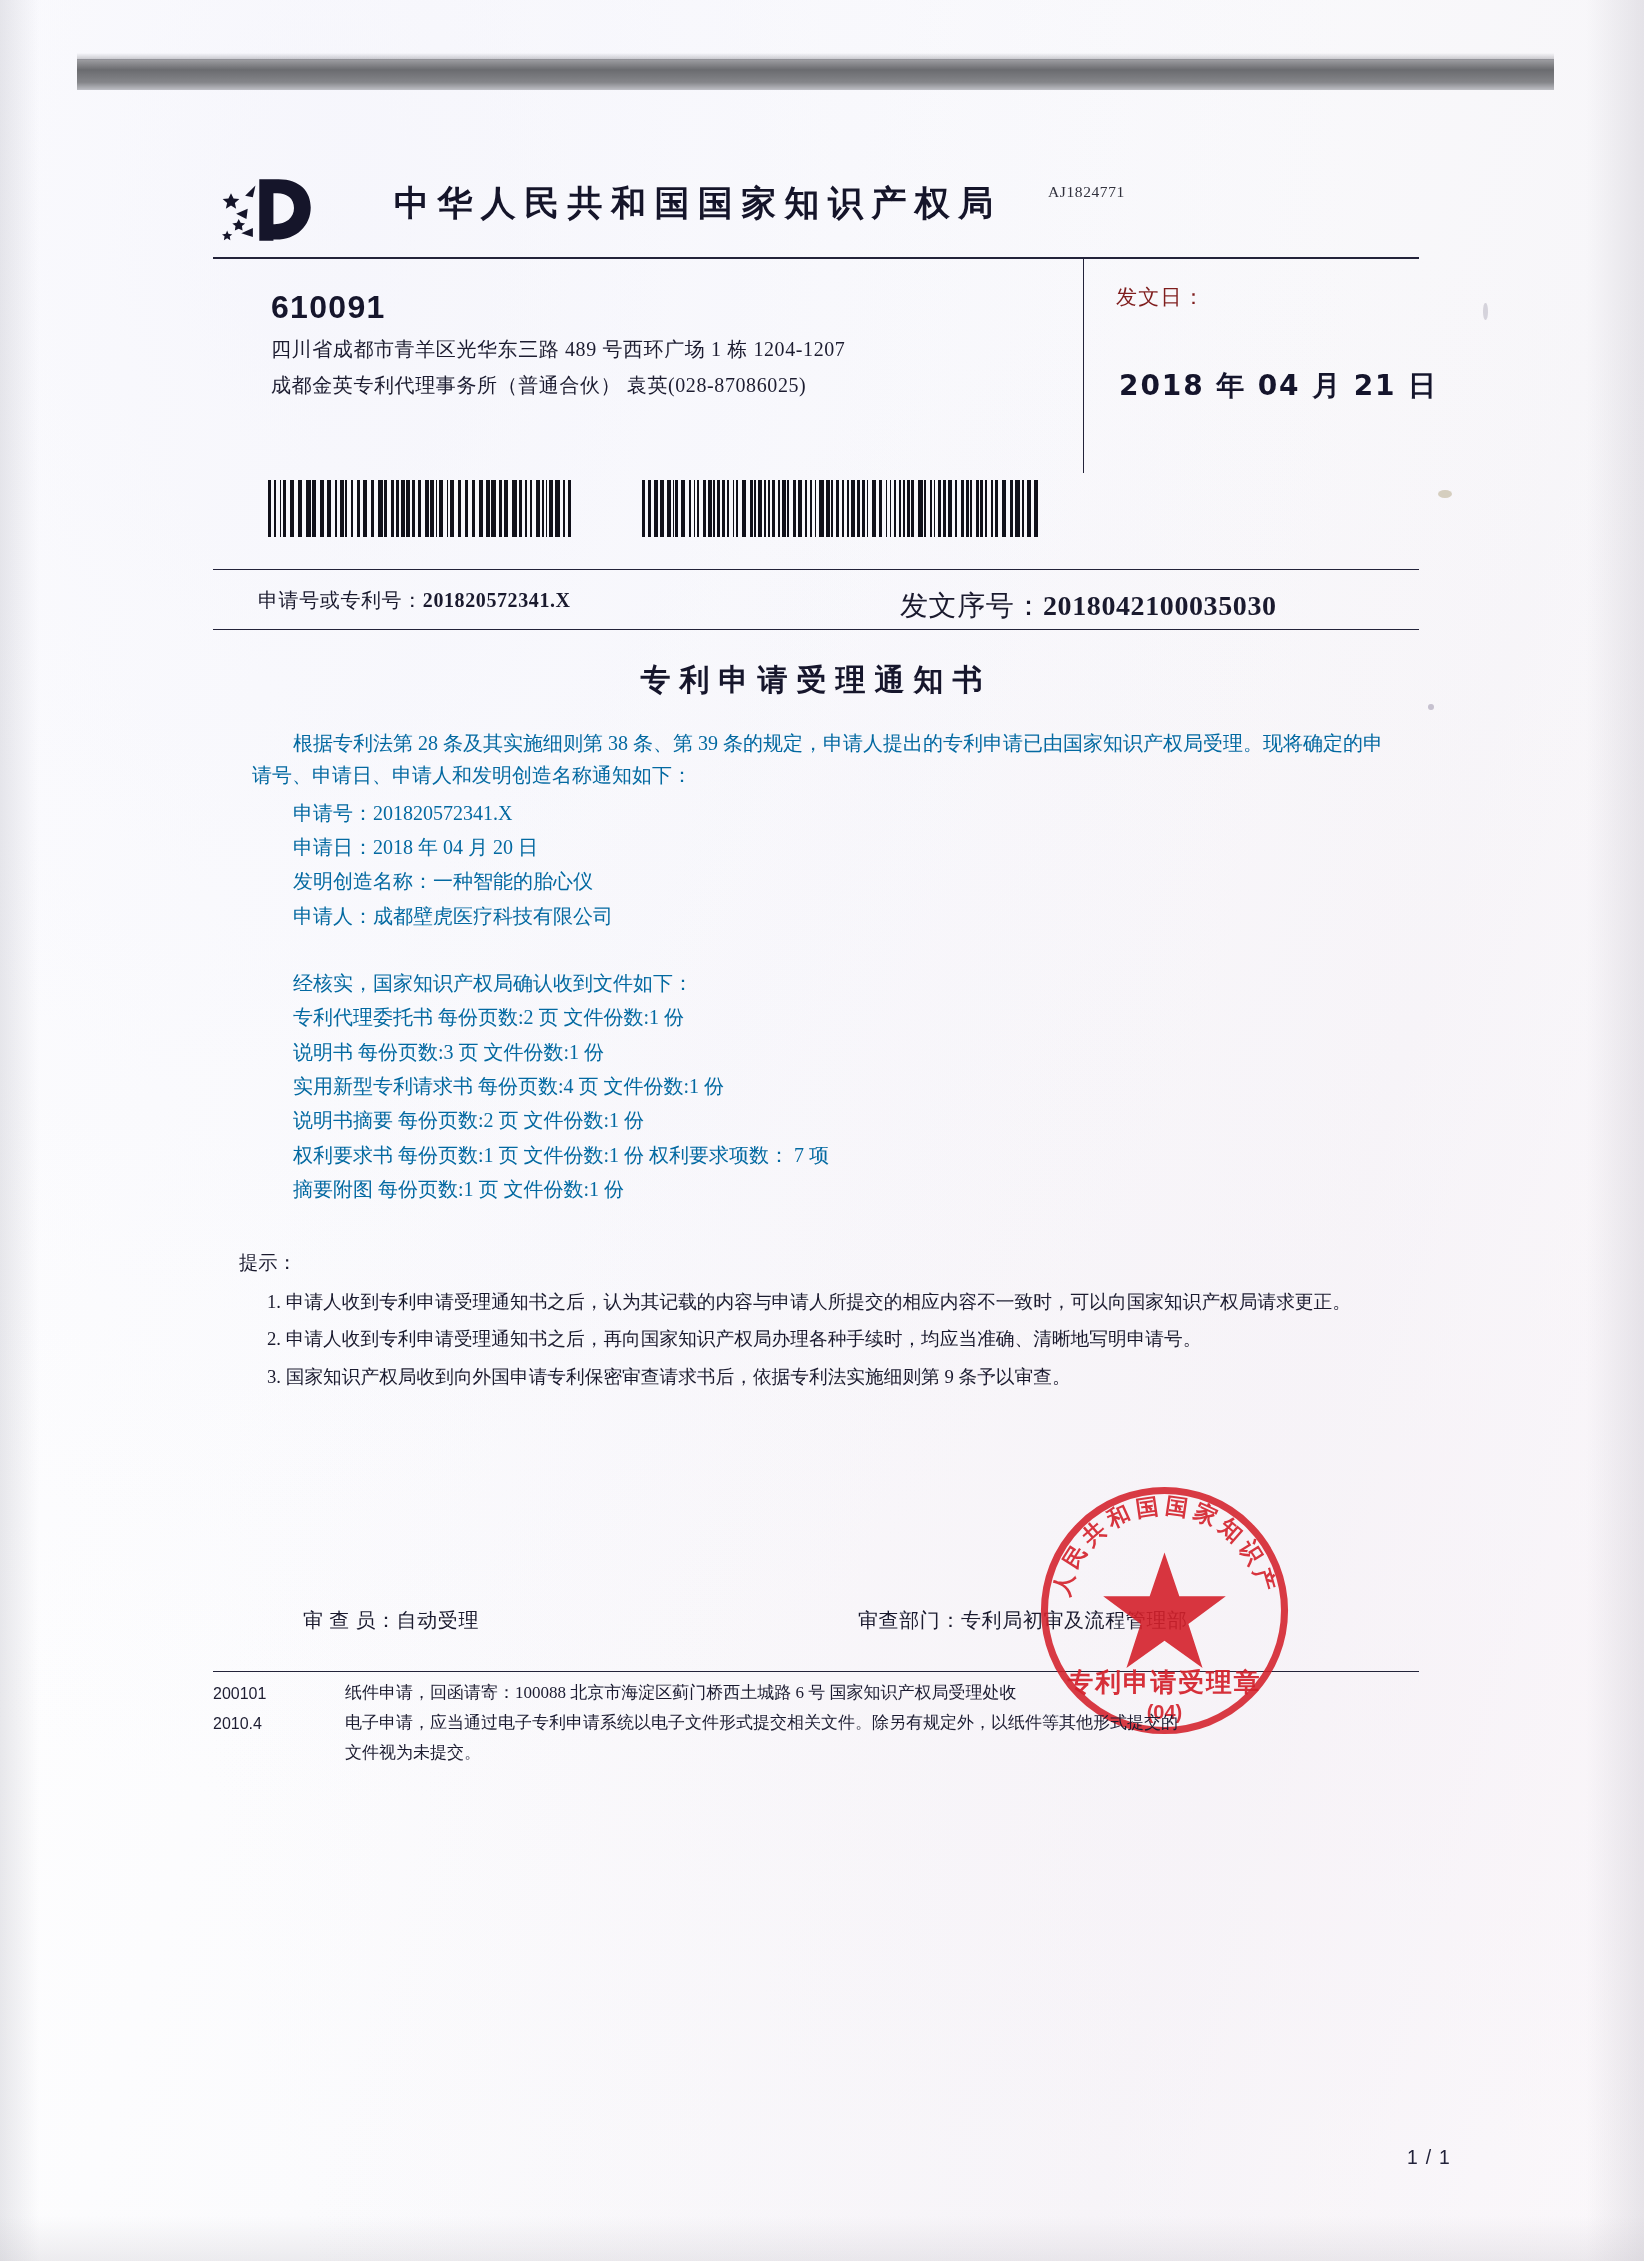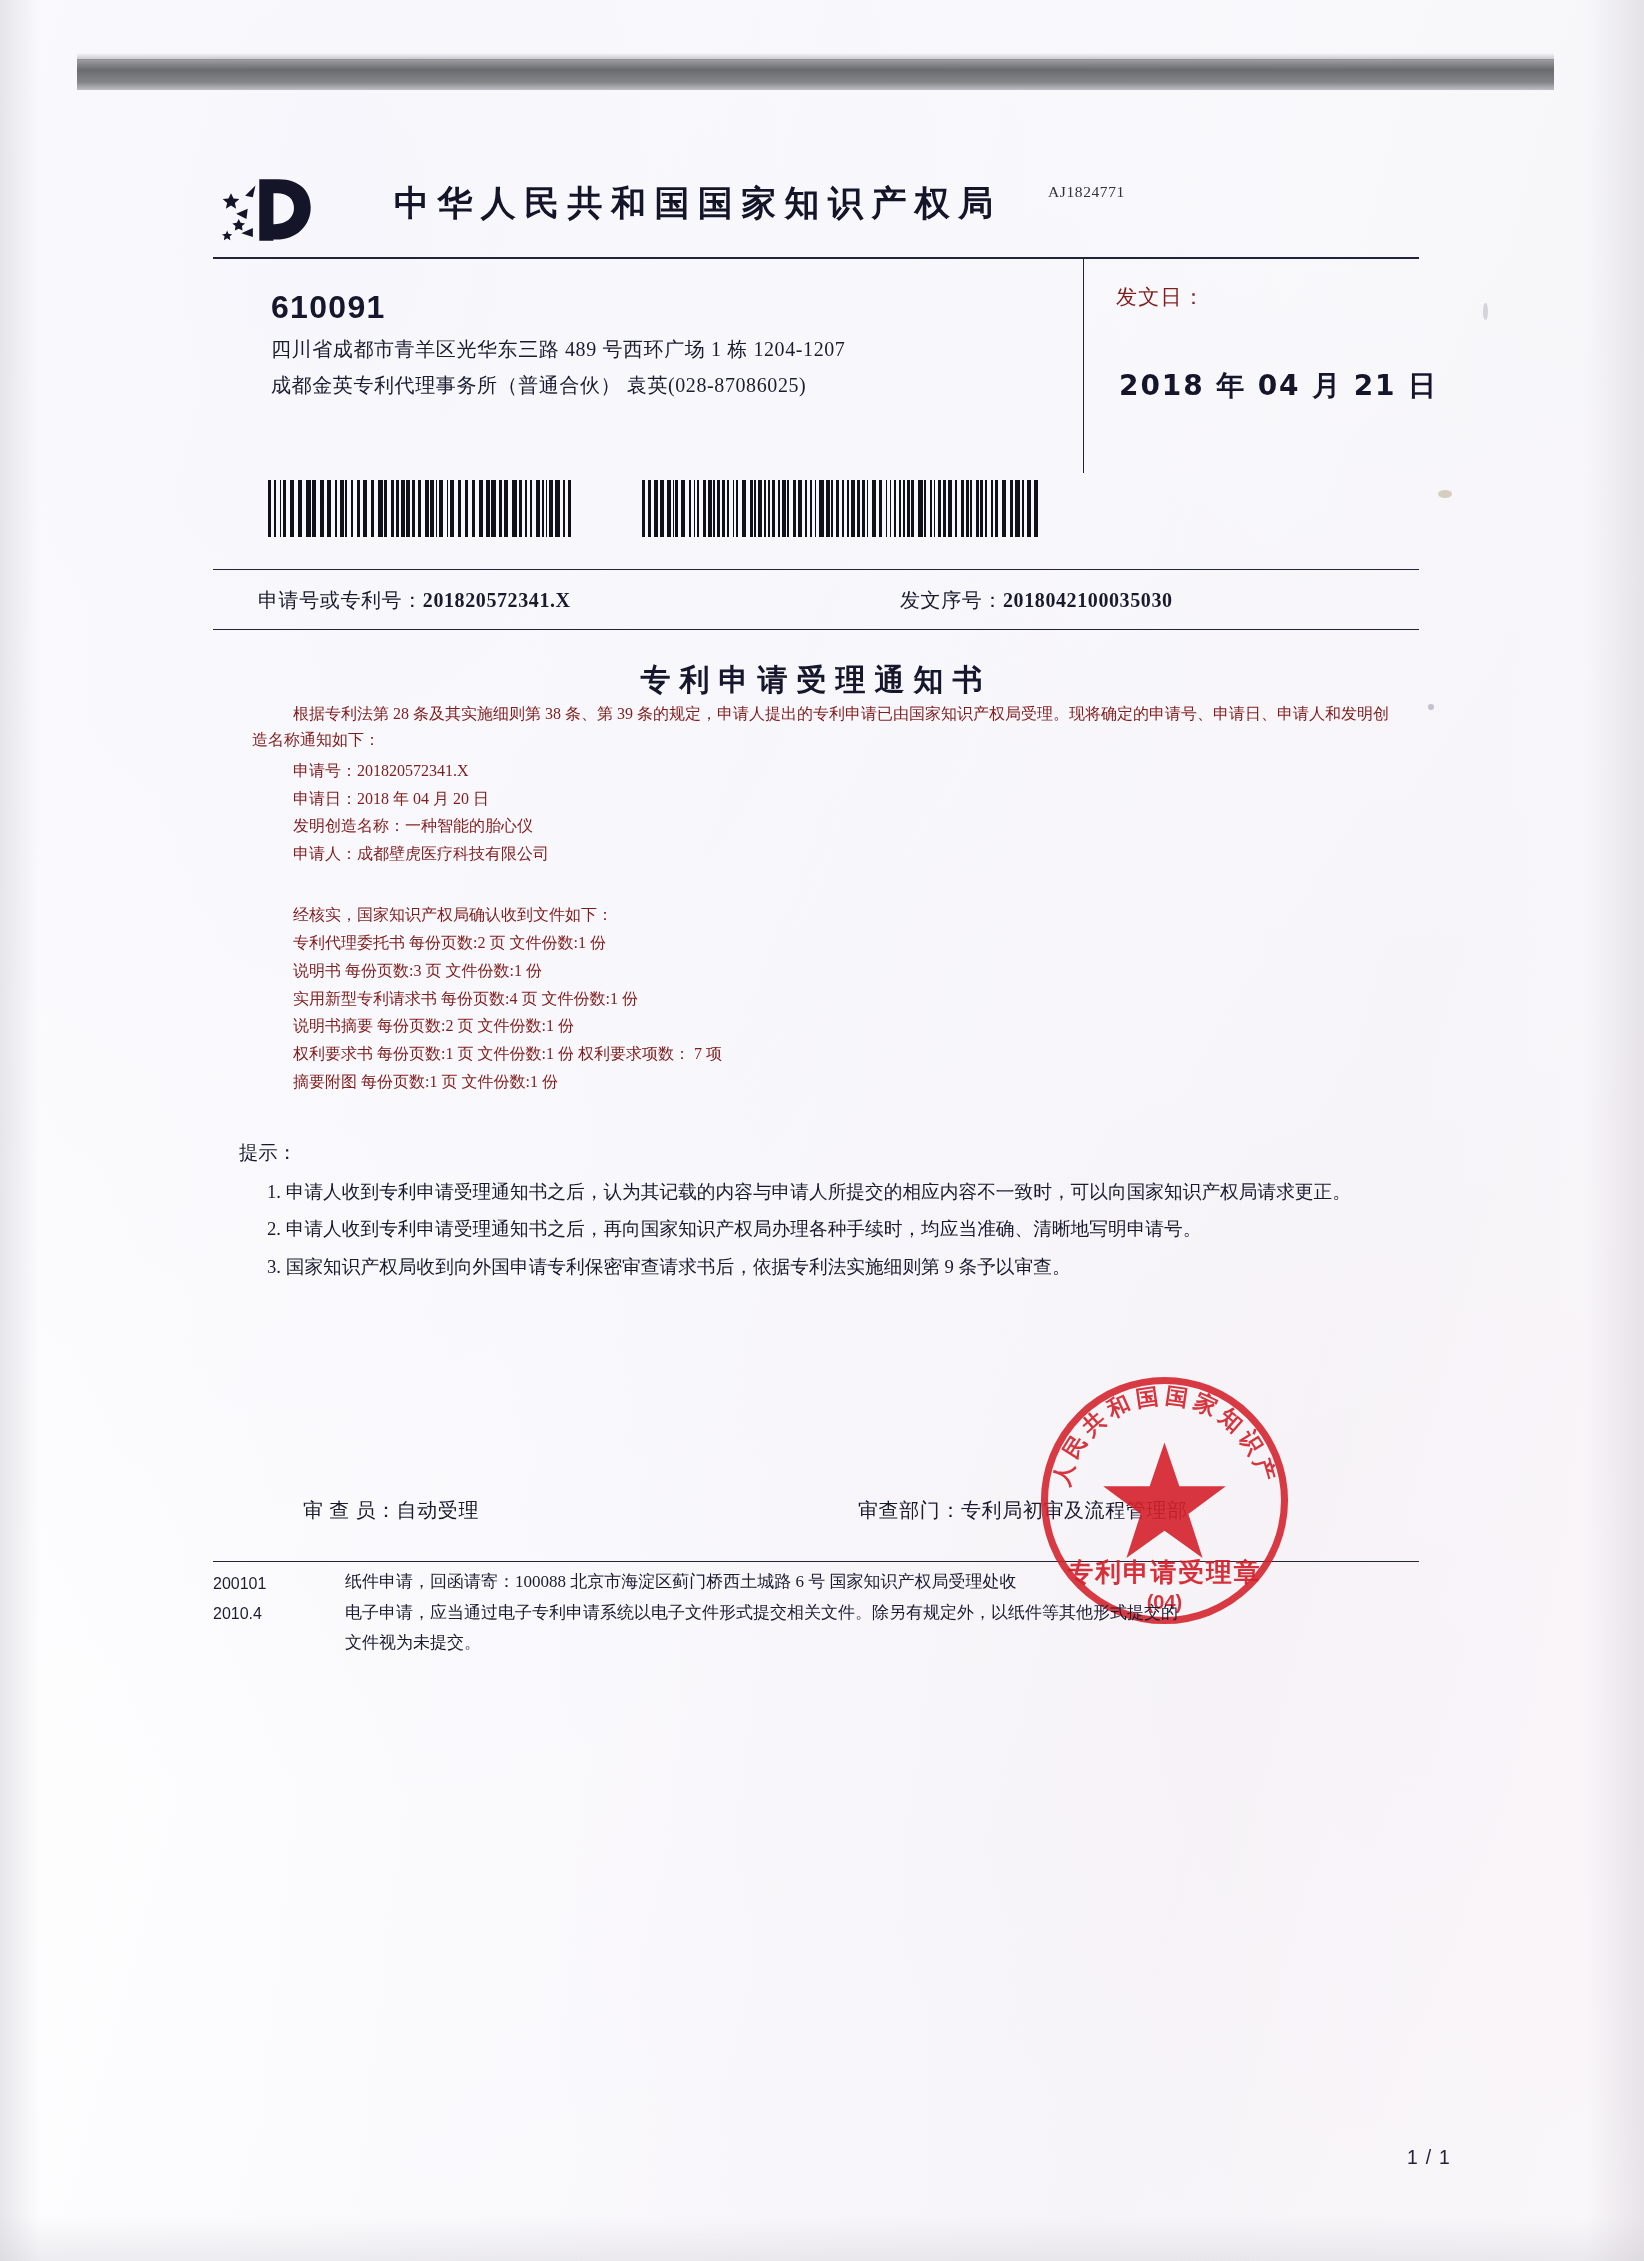--- a/index.html
+++ b/index.html
@@ -210,21 +210,21 @@
     position: absolute;
     left: 45px;
     top: 17px;
     font-size: 20px;
     letter-spacing: 0.6px;
   }
   .seqno {
     position: absolute;
     left: 687px;
     top: 17px;
-    font-size: 20px;
+    font-size: 28px;
     letter-spacing: 0.6px;
   }
   .numbers b { font-weight: 700; }
 
   .rule-thin {
     border-top: 1.9px solid #23233a;
   }
 
   
   .doc-title {
@@ -232,23 +232,24 @@
     font-family: "DejaVu Sans", "Liberation Sans", sans-serif;
     font-size: 30px;
     font-weight: 700;
     letter-spacing: 9px;
     color: #16162c;
     margin: 30px 0 0 0;
   }
 
   
   .body-text {
-    font-size: 16px;
+    margin-top: 26px;
+    font-size: 20px;
     line-height: 1.62;
-    color: #7f1d1d;
+    color: #0369a1;
     padding: 0 26px 0 39px;
   }
   .para-indent { text-indent: 41px; }
   .field-list { margin-top: 5.2px; padding-left: 41px; }
   .field-list div { margin: 1.9px 0; white-space: nowrap; }
   .gap { height: 28px; }
 
   .notes {
     margin-top: 43px;
     font-size: 18.7px;

